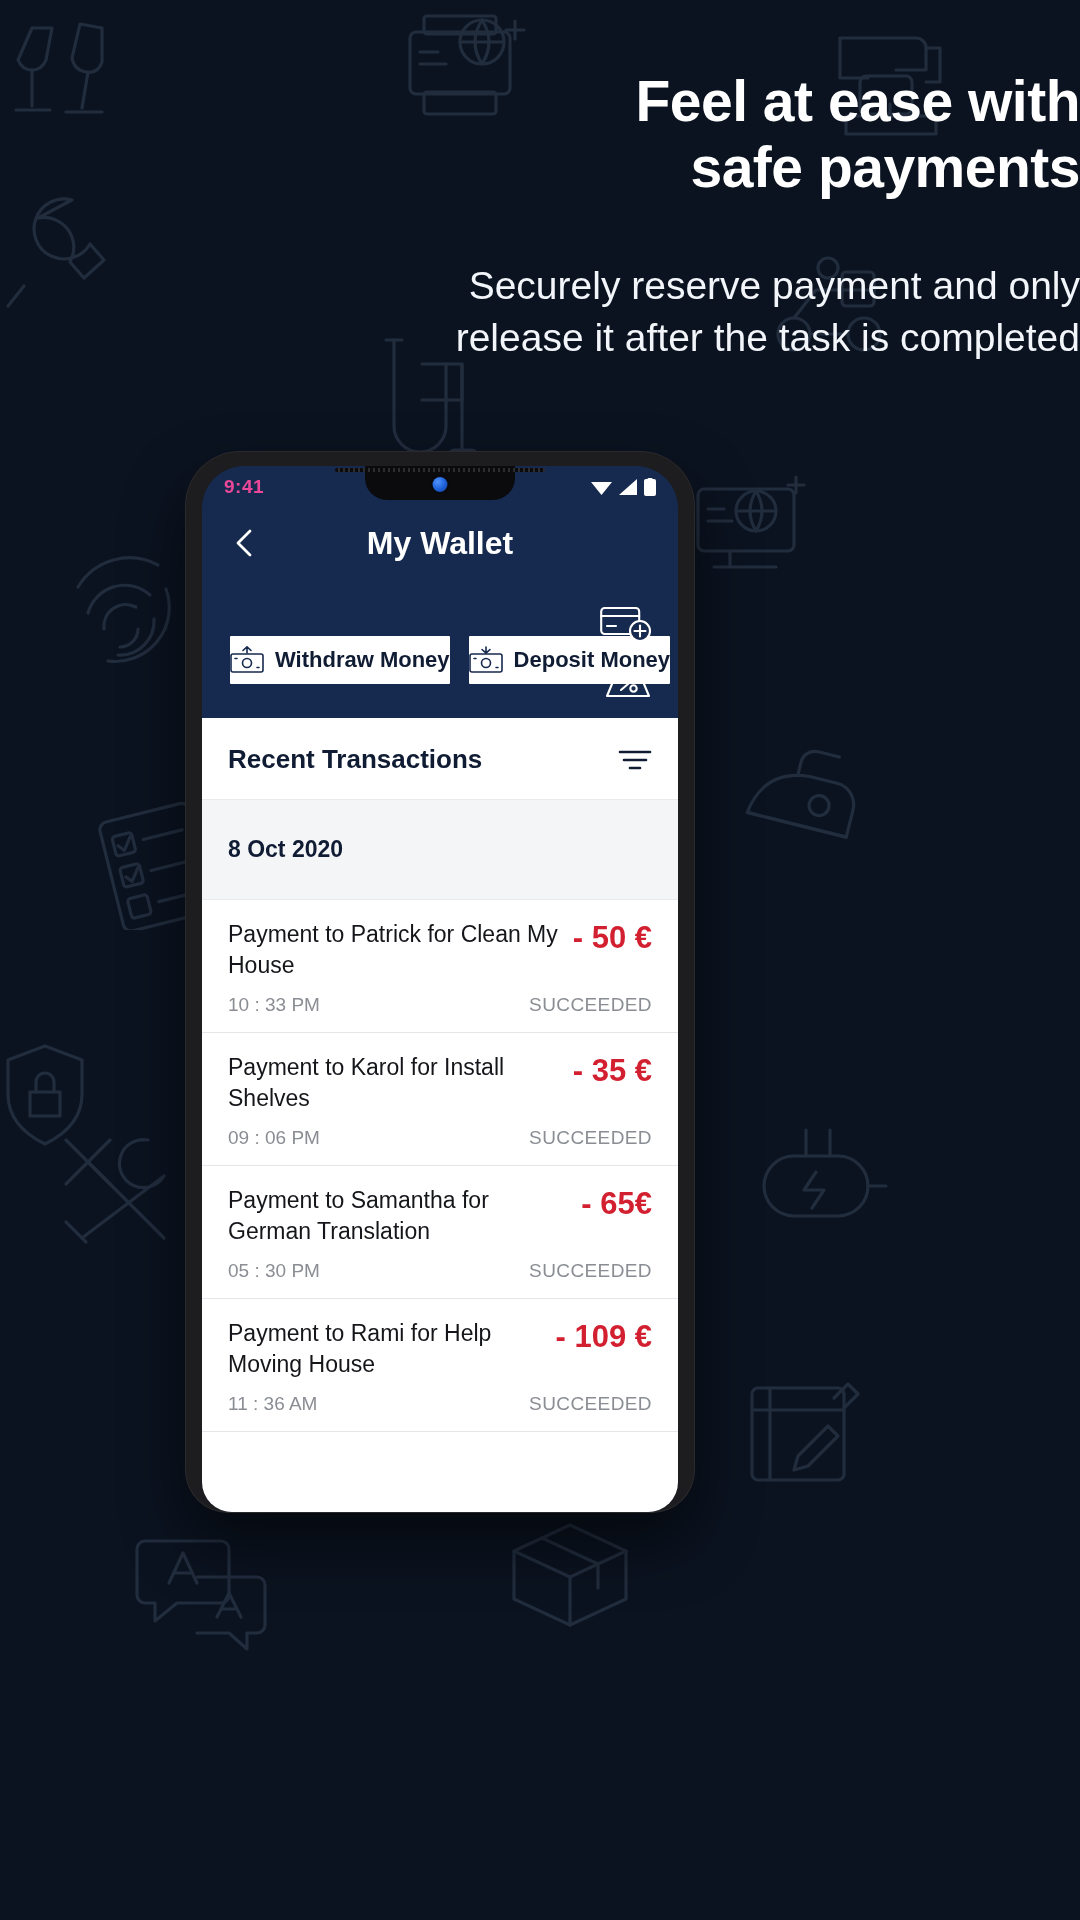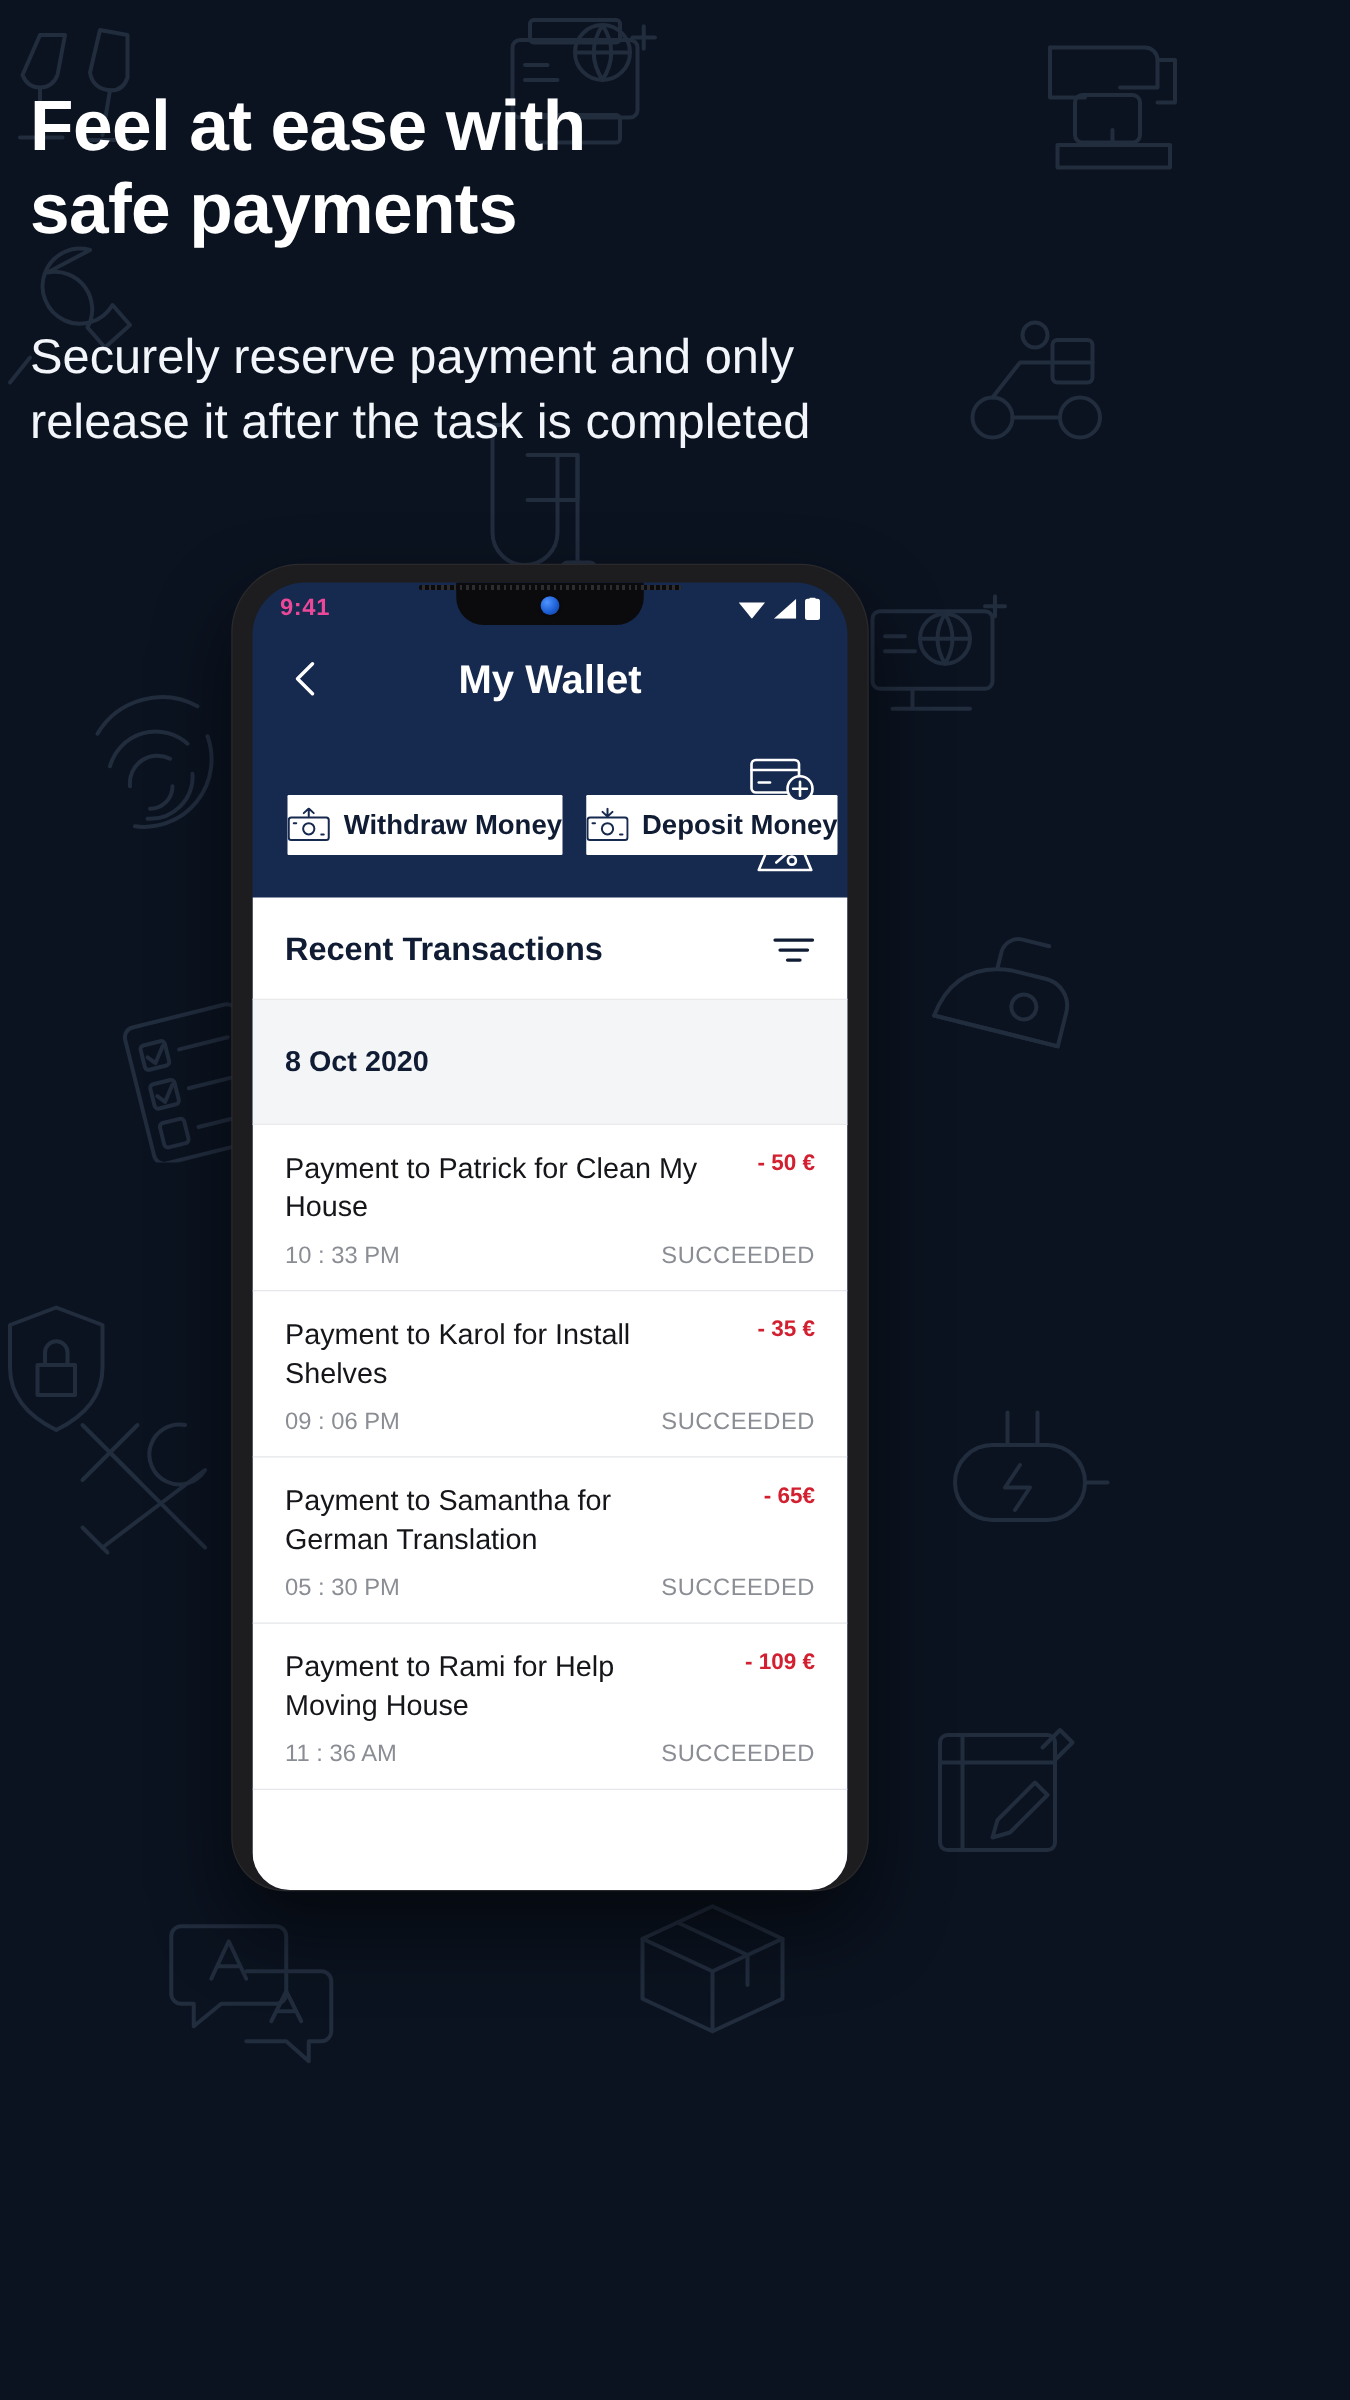--- a/index.html
+++ b/index.html
@@ -17,21 +17,21 @@
     pointer-events:none;
     opacity:1;
   }
   #bg-pattern svg { position:absolute; }
   .bgicon { stroke:#212c3d; stroke-width:3.2; fill:none;
             stroke-linecap:round; stroke-linejoin:round; }
 
   
   .hero {
     position:absolute; top:0; left:0; width:1080px;
-    text-align:left; z-index:5;padding-left:24px;
+    text-align:right; z-index:5;
   }
   .hero-title {
     color:#ffffff;
     font-size:57px;
     font-weight:bold;
     line-height:1.16;
     letter-spacing:-0.5px;
     padding-top:68px;
     white-space:pre-line;
   }
@@ -170,21 +170,21 @@
   .tx {
     padding:19px 26px 16px 26px;
     border-bottom:1px solid #e4e6e9;
   }
   .tx-top { display:flex; align-items:flex-start; gap:10px; }
   .tx-desc {
     color:#15161a; font-size:23px; font-weight:normal; line-height:1.35;
     flex:1; max-width:330px;
   }
   .tx-amt {
-    color:#d32030; font-size:18px; font-weight:bold; white-space:nowrap;
+    color:#d32030; font-size:31px; font-weight:bold; white-space:nowrap;
     margin-left:auto; padding-top:1px;
   }
   .tx-bot { display:flex; align-items:flex-start; margin-top:13px; }
   .tx-time { color:#8a8d93; font-size:19px; }
   .tx-status { color:#8a8d93; font-size:19px; margin-left:auto; letter-spacing:.4px; }
 </style>
 </head>
 <body>
 
 <div id="bg-pattern">

